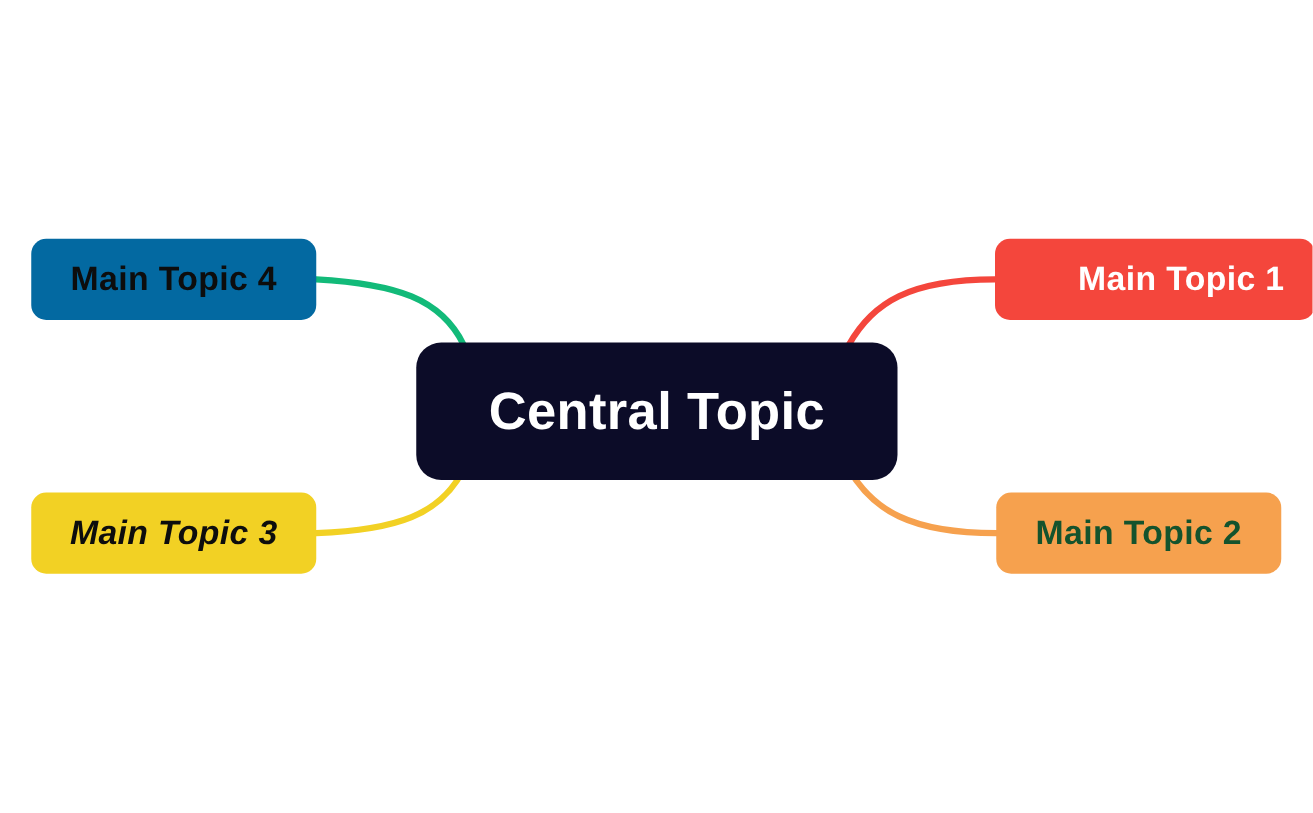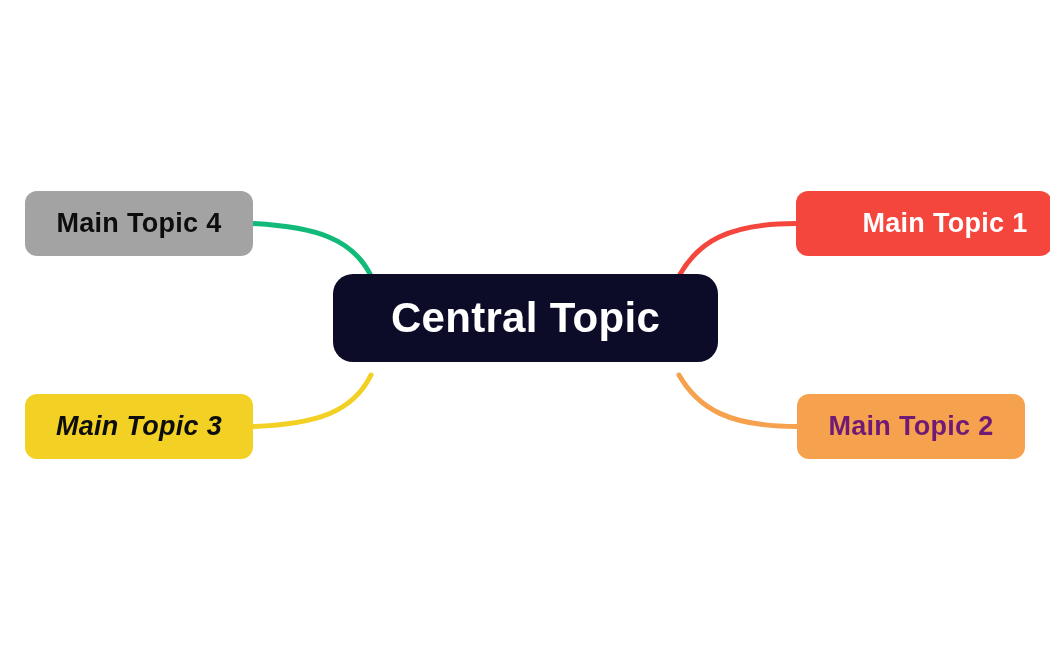--- a/index.html
+++ b/index.html
@@ -33,21 +33,21 @@
     justify-content: center;
     text-align: center;
     letter-spacing: 0.3px;
     cursor: default;
     user-select: none;
   }
   .node.central {
     left: 333px;
     top: 274px;
     width: 385px;
-    height: 88px;
+    height: 110px;
     border-radius: 20px;
     font-size: 42px;
     font-weight: 600;
   }
   .node.topic {
     width: 228px;
     height: 65px;
     border-radius: 12px;
     font-size: 27px;
     font-weight: 600;
@@ -70,25 +70,25 @@
   </svg>
 
   <div class="node central" style="background: rgb(12, 12, 40); color: rgb(255, 255, 255);">
     <span>Central Topic</span>
   </div>
 
   <div class="node topic topic-1" style="background: rgb(244, 70, 60); color: rgb(255, 255, 255);">
     <span>Main Topic 1</span>
   </div>
 
-  <div class="node topic topic-2" style="background: rgb(246, 161, 78); color: #701a75;">
+  <div class="node topic topic-2" style="background: rgb(246, 161, 78); color: #14532d;">
     <span>Main Topic 2</span>
   </div>
 
   <div class="node topic topic-3" style="background: rgb(242, 209, 36); color: rgb(13, 13, 13);">
     <span>Main Topic 3</span>
   </div>
 
-  <div class="node topic topic-4" style="background: #a3a3a3; color: rgb(13, 13, 13);">
+  <div class="node topic topic-4" style="background: #0369a1; color: rgb(13, 13, 13);">
     <span>Main Topic 4</span>
   </div>
 
 </div>
 
 </body></html>

